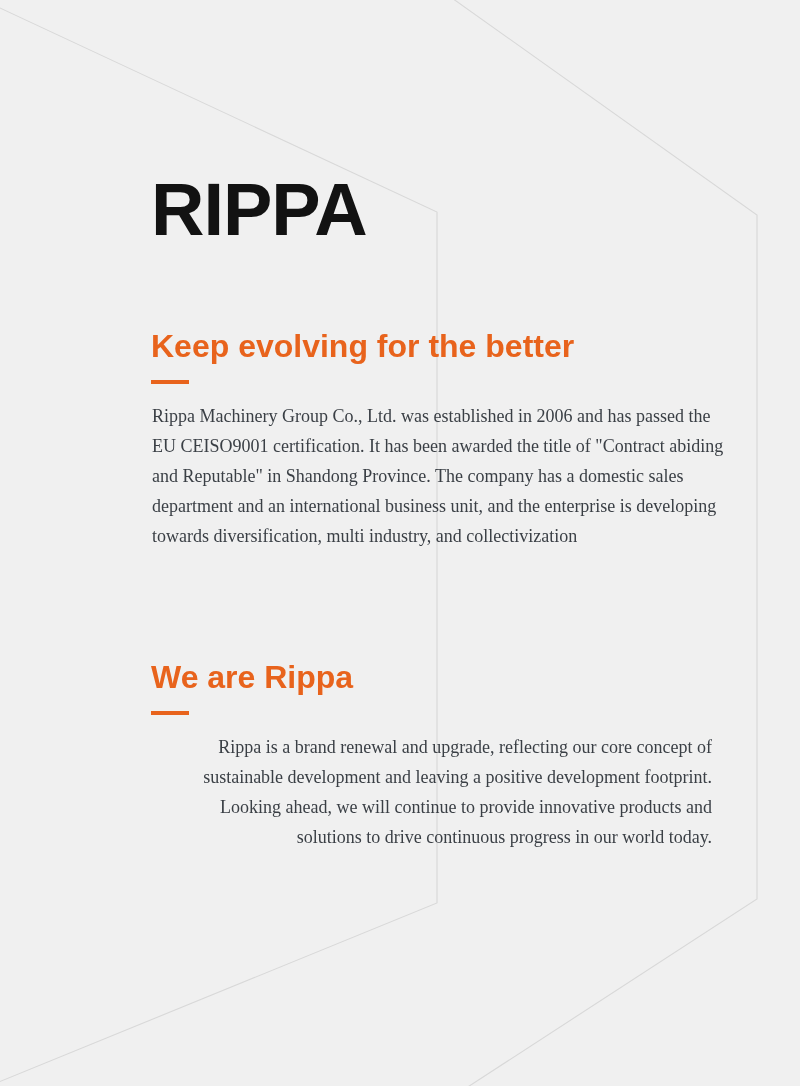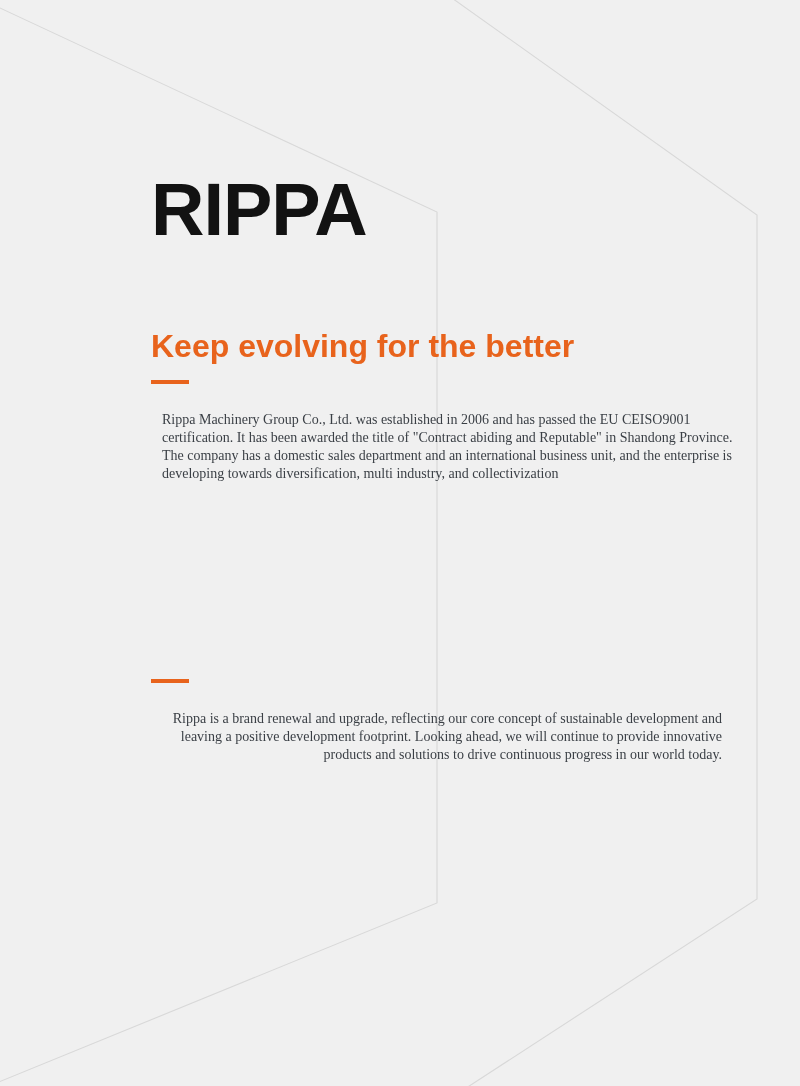--- a/index.html
+++ b/index.html
@@ -63,24 +63,24 @@
     white-space: nowrap;
   }
   .section-rule {
     width: 38px;
     height: 4px;
     background: #e8631c;
     margin-top: 18px;
   }
   .section-body {
     font-family: "Liberation Serif", serif;
-    font-size: 14px;
-    line-height: 18px;
+    font-size: 18px;
+    line-height: 30px;
     color: #3a3f45;
-    margin: 11px;
+    margin: 1px;
     padding-top: 16px;
     width: 585px;
   }
   .section-2 .section-body {
     width: 560px;
     text-align: right;
   }
 </style>
 </head>
 <body>
@@ -98,18 +98,19 @@
 
     <div class="wordmark">RIPPA</div>
 
     <div class="section section-1">
       <h2 class="section-heading">Keep evolving for the better</h2>
       <div class="section-rule"></div>
       <p class="section-body">Rippa Machinery Group Co., Ltd. was established in 2006 and has passed the EU CEISO9001 certification. It has been awarded the title of "Contract abiding and Reputable" in Shandong Province. The company has a domestic sales department and an international business unit, and the enterprise is developing towards diversification, multi industry, and collectivization</p>
     </div>
 
     <div class="section section-2">
+      <h2 class="section-heading">We are Rippa</h2>
       <div class="section-rule"></div>
       <p class="section-body">Rippa is a brand renewal and upgrade, reflecting our core concept of sustainable development and leaving a positive development footprint. Looking ahead, we will continue to provide innovative products and solutions to drive continuous progress in our world today.</p>
     </div>
 
   </div>
 </div>
 
 </body></html>

